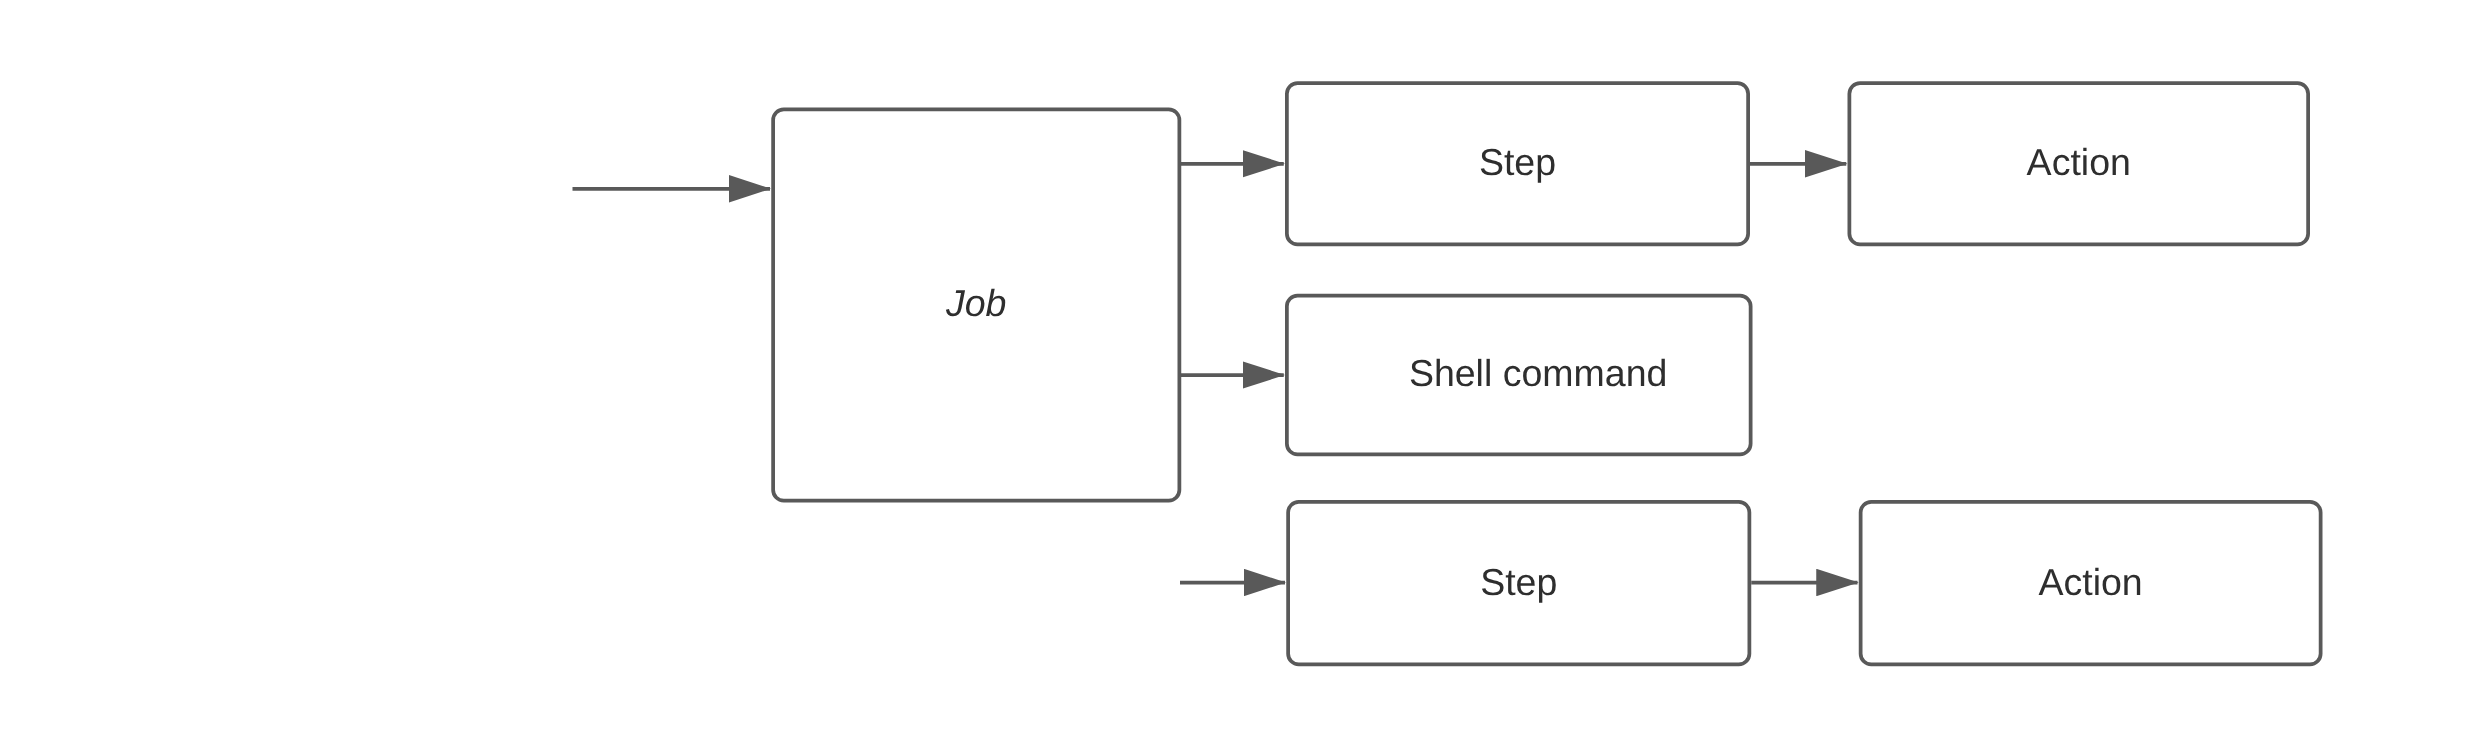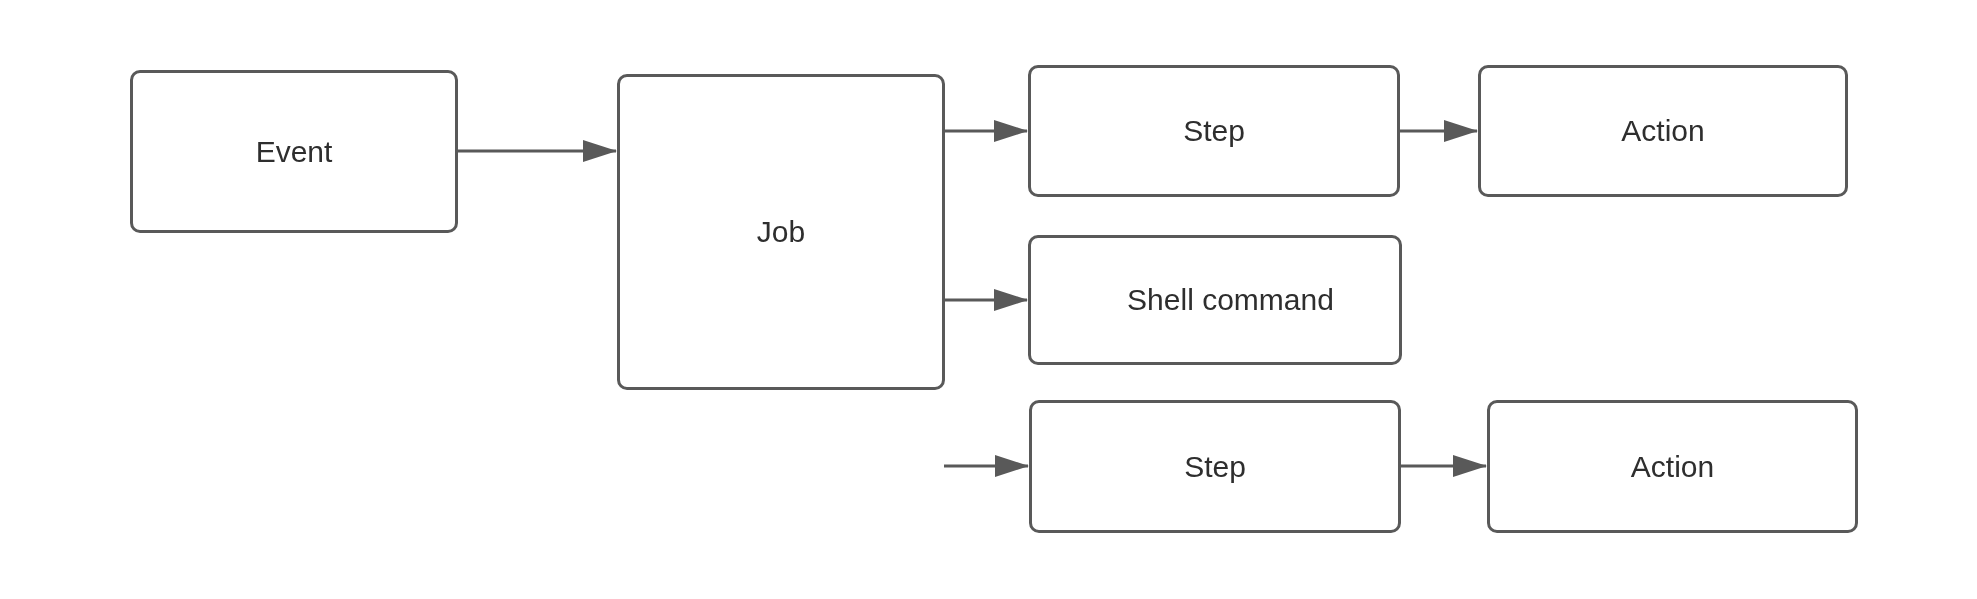--- a/index.html
+++ b/index.html
@@ -26,21 +26,21 @@
     justify-content: center;
   }
   .node .label {
     color: #2e2e2e;
     font-size: 30px;
     line-height: 1.2;
     white-space: nowrap;
   }
   
   .node-event         { left: 130px;  top: 70px;  width: 328px; height: 163px; }
-  .node-job           { left: 617px;  top: 74px;  width: 328px; height: 316px; }
+  .node-job           { left: 617px;  top: 86px;  width: 328px; height: 316px; font-style: italic; }
   .node-step-top      { left: 1028px; top: 65px;  width: 372px; height: 132px; }
   .node-action-top    { left: 1478px; top: 65px;  width: 370px; height: 132px; }
   .node-shell-command { left: 1028px; top: 235px; width: 374px; height: 130px; padding-left: 31px; }
   .node-step-bottom   { left: 1029px; top: 400px; width: 372px; height: 133px; }
   .node-action-bottom { left: 1487px; top: 400px; width: 371px; height: 133px; }
 
   .connectors {
     position: absolute;
     left: 0; top: 0;
     width: 1977px;
@@ -64,23 +64,20 @@
       </marker>
     </defs>
     <line x1="458" y1="151" x2="616" y2="151" marker-end="url(#arrowhead)"></line>
     <line x1="944" y1="131" x2="1027" y2="131" marker-end="url(#arrowhead)"></line>
     <line x1="944" y1="300" x2="1027" y2="300" marker-end="url(#arrowhead)"></line>
     <line x1="944" y1="466" x2="1028" y2="466" marker-end="url(#arrowhead)"></line>
     <line x1="1400" y1="131" x2="1477" y2="131" marker-end="url(#arrowhead)"></line>
     <line x1="1401" y1="466" x2="1486" y2="466" marker-end="url(#arrowhead)"></line>
   </svg>
 
-  <div class="node node-event">
-    <span class="label">Event</span>
-  </div>
 
   <div class="node node-job">
     <span class="label">Job</span>
   </div>
 
   <div class="node node-step-top">
     <span class="label">Step</span>
   </div>
 
   <div class="node node-action-top">

